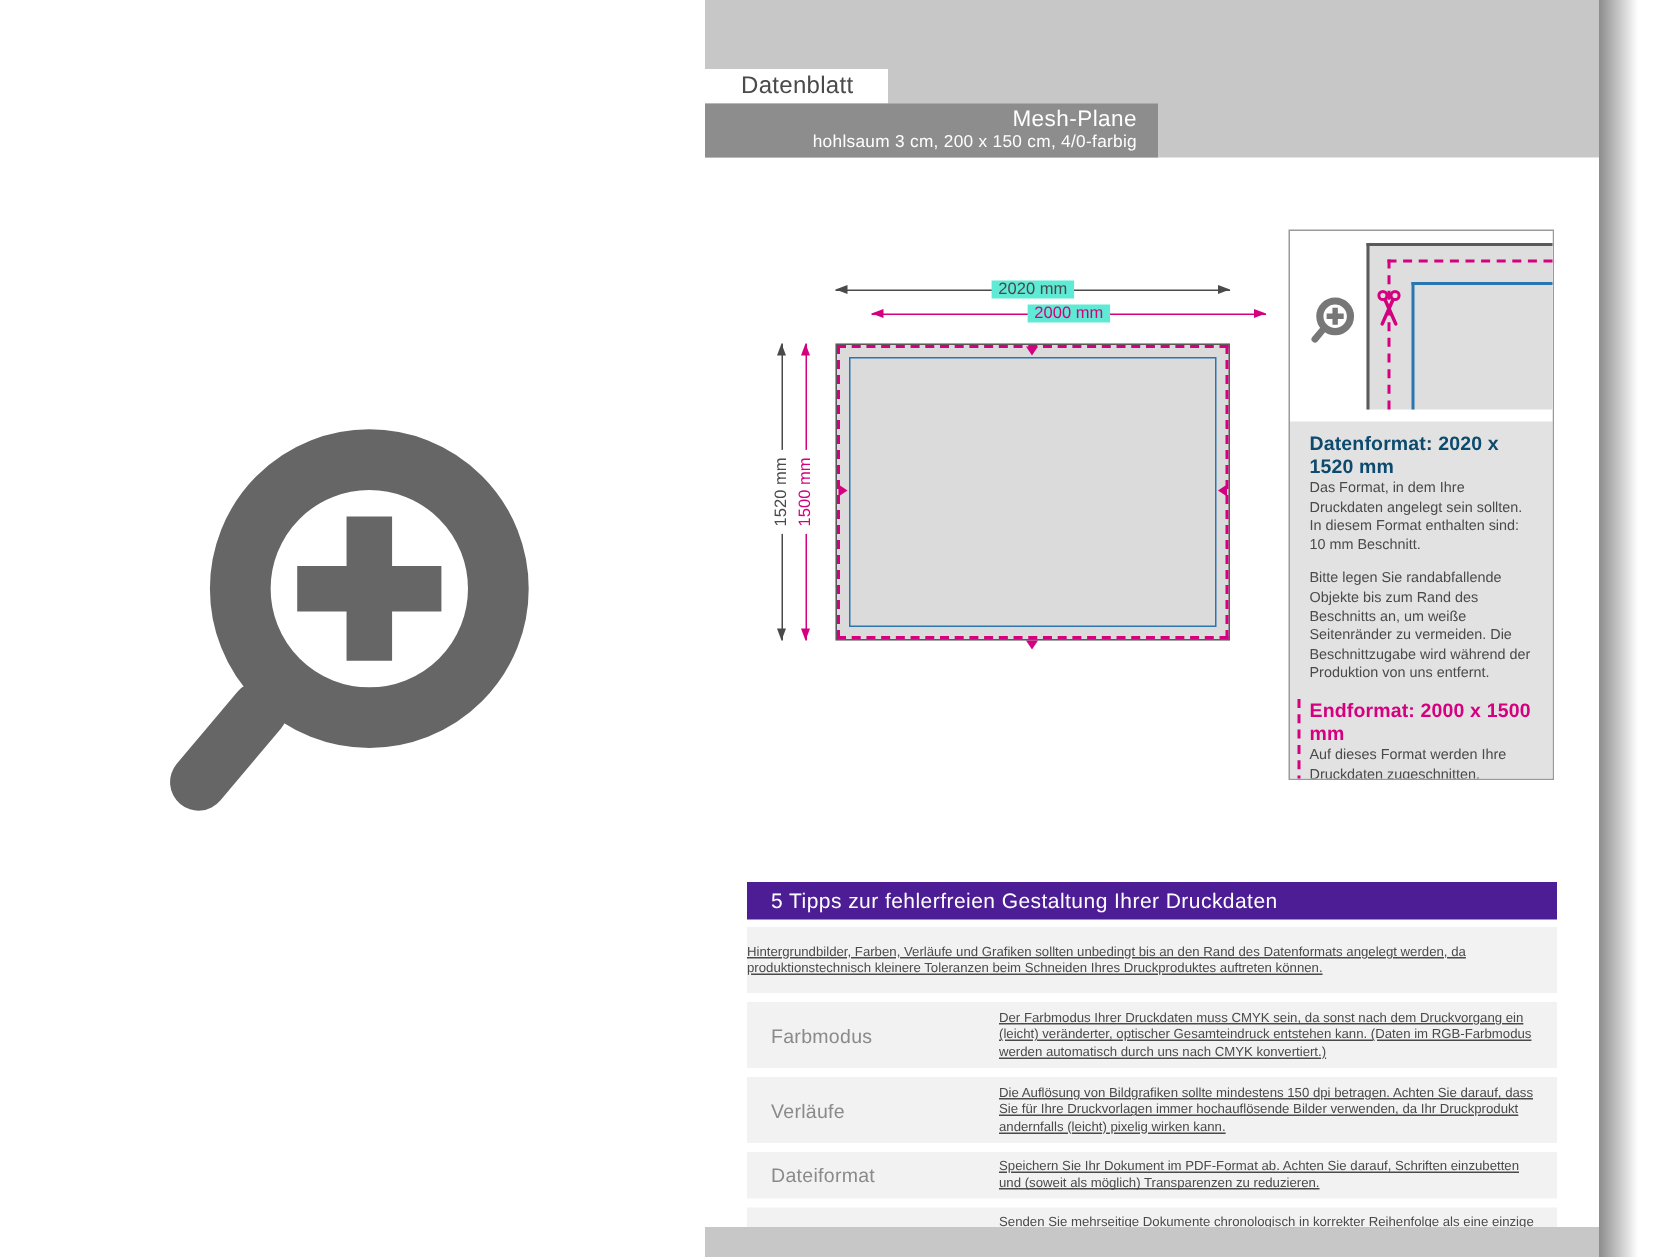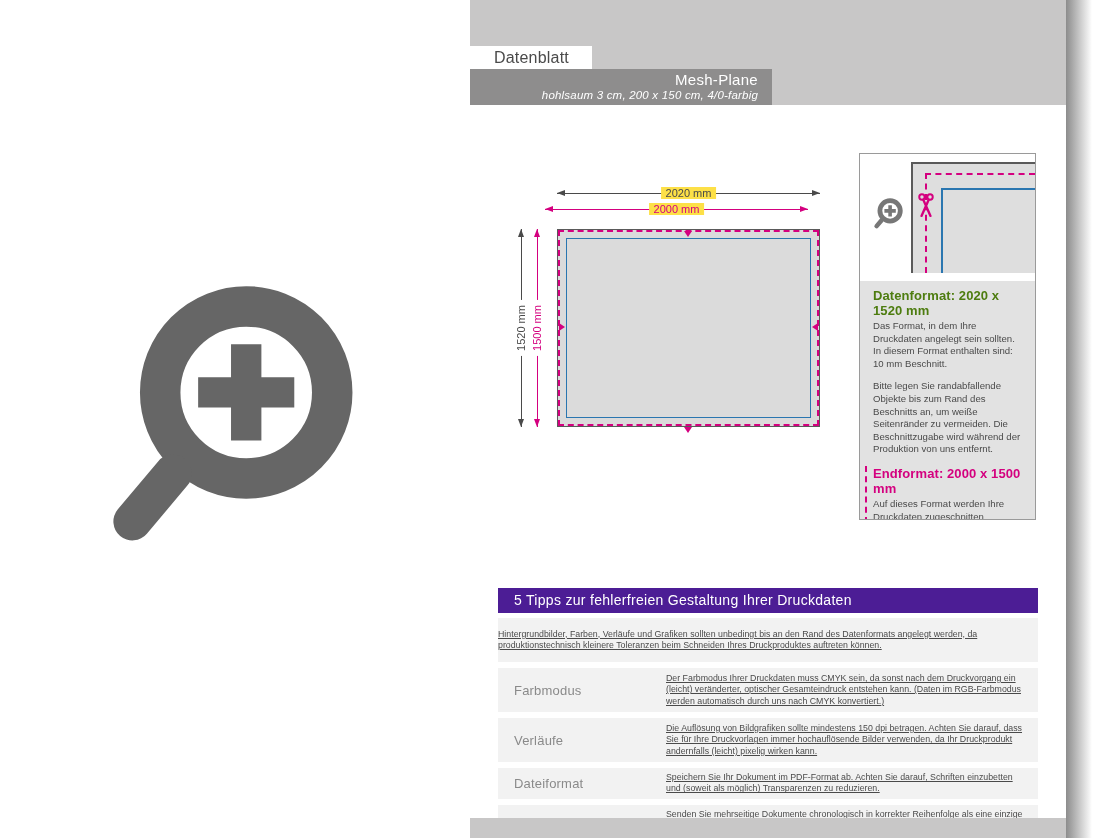--- a/index.html
+++ b/index.html
@@ -11,41 +11,41 @@
   
   #big-zoom { left:102px; top:286px; width:253px; height:266px; }
 
   
   #gray-top { left:470px; top:0; width:596px; height:105px; background:#c8c7c7; }
   #tab { left:470px; top:46px; width:122px; height:23px; background:#ffffff;
          font-size:16px; line-height:23px; color:#4a4a4a; padding-left:24px; letter-spacing:0.2px; }
   #title-bar { left:470px; top:69px; width:302px; height:36px; background:#8e8d8d;
                text-align:right; padding:2px 14px 0 0; color:#fff; }
   #title-bar .t1 { font-size:15px; line-height:17px; letter-spacing:0.3px; }
-  #title-bar .t2 { font-size:11.5px; line-height:14px; letter-spacing:0.2px;font-style:italic; }
+  #title-bar .t2 { font-size:11.5px; line-height:14px; letter-spacing:0.2px; }
 
   
   .dim-h { height:14px; }
   .dim-h .line { position:absolute; left:0; right:0; top:6.5px; height:1px; }
   .dim-h .lab { position:absolute; left:50%; top:50%; transform:translate(-50%,-50%);
-                background:#fde047; padding:0 5px; font-size:11px; white-space:nowrap; }
+                background:#5eead4; padding:0 5px; font-size:11px; white-space:nowrap; }
   .dim-h .ar { position:absolute; width:0; height:0; top:3.5px; }
   .dim-h .ar.l { left:0; border-top:3.5px solid transparent; border-bottom:3.5px solid transparent; border-right:8px solid; }
   .dim-h .ar.r { right:0; border-top:3.5px solid transparent; border-bottom:3.5px solid transparent; border-left:8px solid; }
   .dim-v { width:14px; }
   .dim-v .line { position:absolute; top:0; bottom:0; left:6.5px; width:1px; }
   .dim-v .lab { position:absolute; left:50%; top:50%; transform:translate(-50%,-50%) rotate(-90deg);
                 background:#fff; padding:0 5px; font-size:11px; white-space:nowrap; }
   .dim-v .ar { position:absolute; width:0; height:0; left:3.5px; }
   .dim-v .ar.t { top:0; border-left:3.5px solid transparent; border-right:3.5px solid transparent; border-bottom:8px solid; }
   .dim-v .ar.b { bottom:0; border-left:3.5px solid transparent; border-right:3.5px solid transparent; border-top:8px solid; }
   .c-gray { color:#4a4a4a; } .c-gray .line { background:#4a4a4a; } .c-gray .ar { border-right-color:#4a4a4a; border-left-color:#4a4a4a; border-top-color:#4a4a4a; border-bottom-color:#4a4a4a; }
   .c-mag  { color:#d4007f; } .c-mag .line { background:#d4007f; } .c-mag .ar { border-right-color:#d4007f; border-left-color:#d4007f; border-top-color:#d4007f; border-bottom-color:#d4007f; }
   #dim-top-outer { left:557px; top:186px; width:263px; }
-  #dim-top-inner { left:545px; top:202px; width:263px; }
+  #dim-top-inner { left:581px; top:202px; width:263px; }
   #dim-left-outer { left:514px; top:229px; height:198px; }
   #dim-left-inner { left:530px; top:229px; height:198px; }
 
   #sheet { left:557px; top:229px; width:263px; height:198px; background:#dbdbdb;
            border:1px solid #5a5a5a; }
   #bleed-line { position:absolute; inset:0; border:2px dashed #d4007f; }
   #safe-line  { position:absolute; inset:8px; border:1.5px solid #2a76b0; }
   .mk { position:absolute; width:0; height:0; }
   .mk.top    { left:126px; top:1px;  border-left:4px solid transparent; border-right:4px solid transparent; border-top:6px solid #d4007f; }
   .mk.bottom { left:126px; bottom:-7px; border-left:4px solid transparent; border-right:4px solid transparent; border-top:6px solid #d4007f; }
@@ -59,21 +59,21 @@
   #mini-zoom { left:13px; top:44px; width:30px; height:32px; }
   #corner { left:51px; top:8px; right:0; height:111px; background:#dedede;
             border-top:2px solid #5a5a5a; border-left:2px solid #5a5a5a; }
   #corner .dash-v { position:absolute; left:12px; top:9px; bottom:0; width:0; border-left:2px dashed #d4007f; }
   #corner .dash-h { position:absolute; top:9px; left:12px; right:0; height:0; border-top:2px dashed #d4007f; }
   #corner .blue-v { position:absolute; left:28px; top:24px; bottom:0; width:0; border-left:2px solid #2a76b0; }
   #corner .blue-h { position:absolute; top:24px; left:28px; right:0; height:0; border-top:2px solid #2a76b0; }
   #scissors { position:absolute; left:4px; top:28px; width:18px; height:28px; }
   #panel-text { position:relative; width:100%; height:238px; background:#e2e2e2;
                 padding:7px 11px 0 13px; overflow:hidden; }
-  #panel-text h3 { font-size:13px; line-height:15px; color:#4d7c0f; letter-spacing:0.1px; margin-bottom:2px; }
+  #panel-text h3 { font-size:13px; line-height:15px; color:#0c4a6e; letter-spacing:0.1px; margin-bottom:2px; }
   #panel-text p  { font-size:9.6px; line-height:12.6px; color:#4a4a4a; margin-bottom:10px; }
   .blk-end   { border-left:2px dashed #d4007f; padding-left:6px; margin-left:-8px; margin-bottom:2px; }
   .blk-end h3 { color:#d4007f !important; }
 
   
   #tips-header { left:498px; top:588px; width:540px; height:25px; background:#4c1d95;
                  color:#fff; font-size:14px; line-height:25px; padding-left:16px; letter-spacing:0.3px; }
   #tips-rows { left:498px; top:618px; width:540px; }
   .row { display:flex; background:#f2f2f2; margin-bottom:6px; }
   .row .lbl { width:168px; min-width:168px; padding-left:16px; display:flex; align-items:center;

